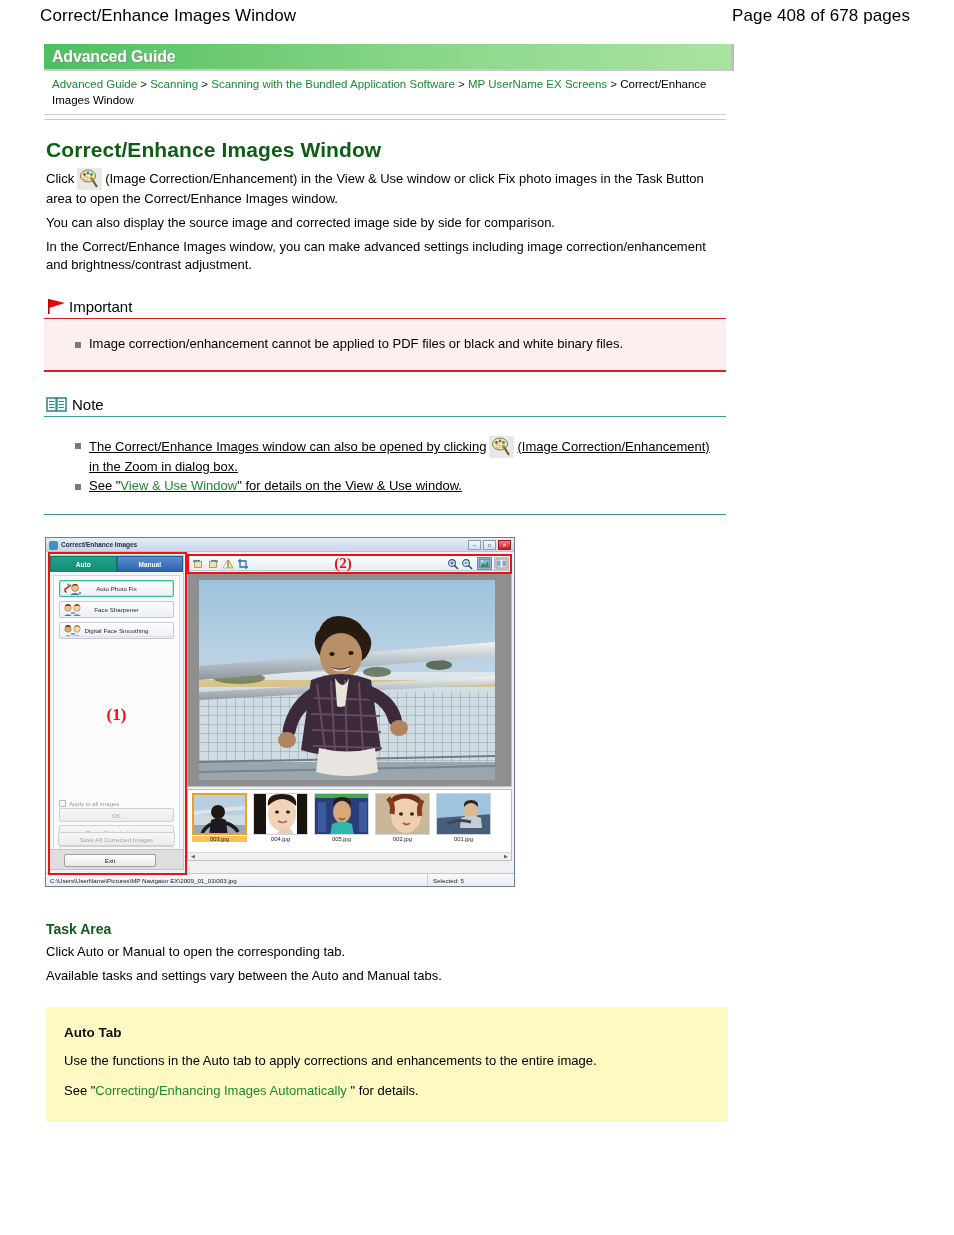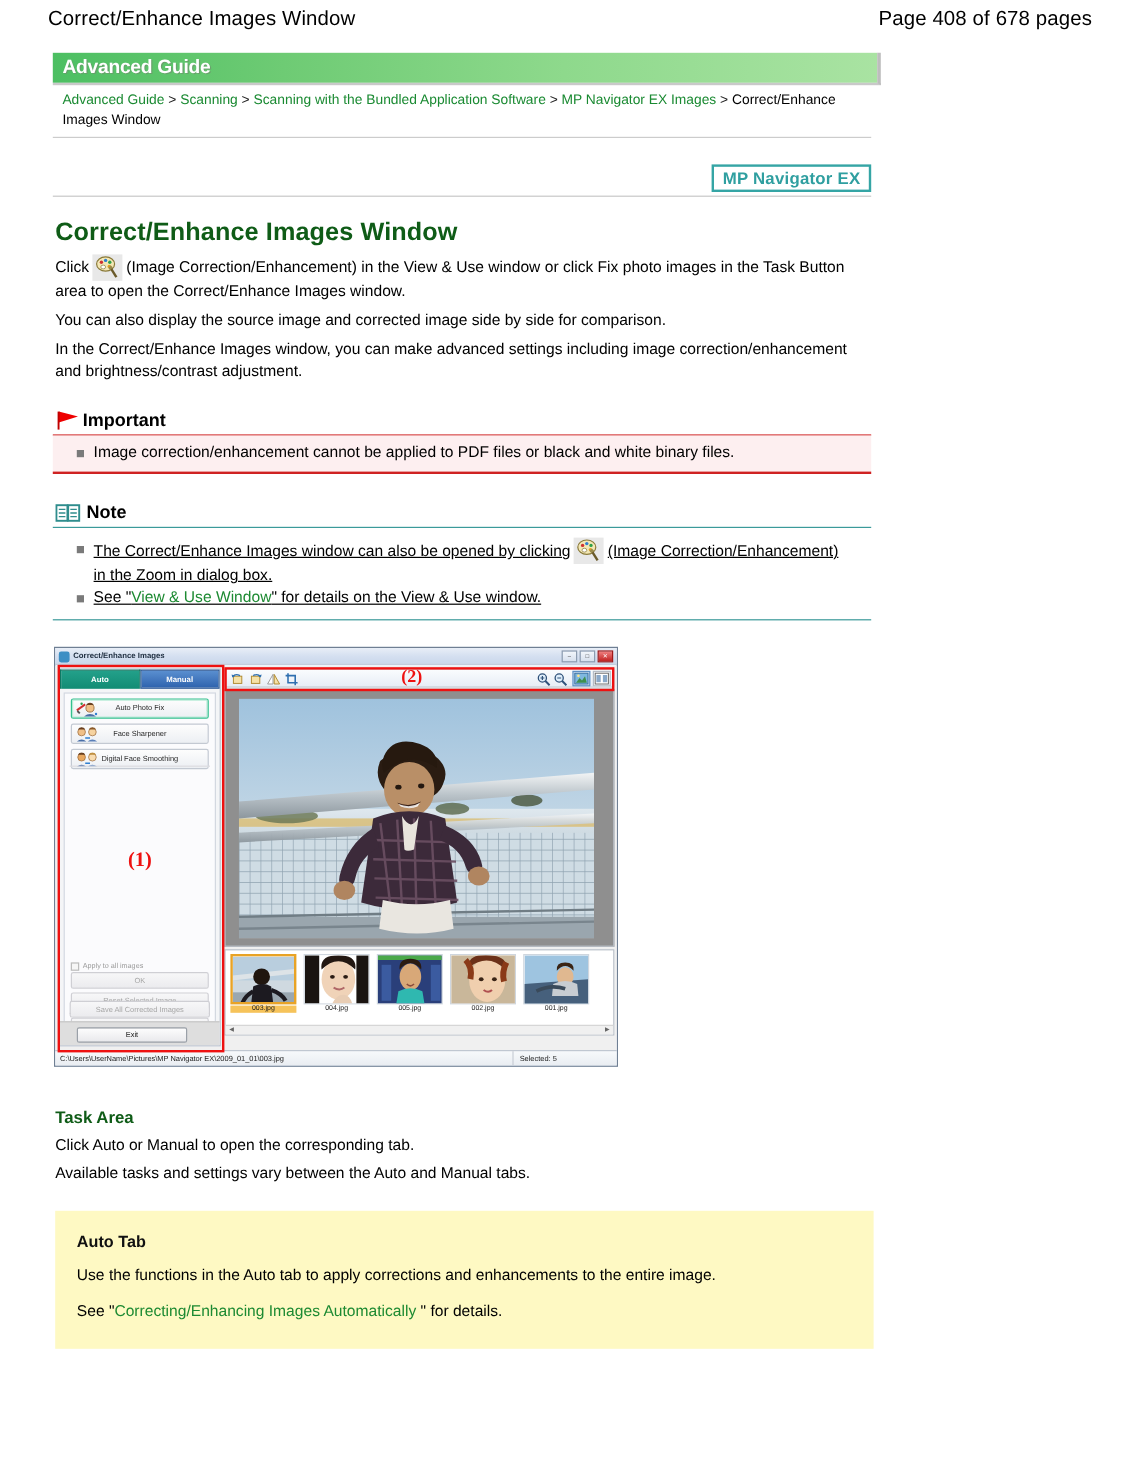--- a/index.html
+++ b/index.html
@@ -74,34 +74,34 @@
   .para-first { margin-top: 20px; }
 
   .inline-icon {
     display:inline-block; width: 25px; height: 22px; vertical-align: -7px;
     background: #e8e8e8; position: relative; margin: 0 3px;
   }
   .inline-icon svg { position:absolute; left:2px; top:1px; }
 
   
   .sec-head { display:flex; align-items:center; margin: 24px 0 0 2px; }
-  .sec-head .lbl { font-size: 15px; font-weight: bold; }
+  .sec-head .lbl { font-size: 15px; font-weight: normal; }
   .flag-icon { width: 22px; height: 17px; margin-right: 1px; }
   .book-icon { width: 22px; height: 17px; margin-right: 4px; }
 
   .important-rule { border-bottom: 1px solid #cf2222; width: 682px; margin-top: 3px; }
   .important-box {
     background: #fdeff0; width: 682px;
     border-bottom: 2px solid #cf2222;
     padding: 5px 0 6px 0;
   }
   .note-rule { border-bottom: 1px solid #3b9a9a; width: 682px; margin-top: 3px; }
   .note-list { padding: 8px 0 8px 0; width: 682px; border-bottom: 1px solid #3b9a9a; text-decoration: underline; }
 
-  ul.sq { list-style: none; margin: 0; padding: 0; }
+  ul.sq { list-style: none; margin: 11px; padding: 0; }
   ul.sq li {
     font-size: 13px; line-height: 18px;
     padding-left: 34px; position: relative; margin-bottom: 1px;
     width: 660px;
   }
   ul.sq li:before {
     content: ""; position: absolute; left: 20px; top: 7px;
     width: 6px; height: 6px; background: #7a7a7a;
   }
   .lnk-green { color: #1d8a32; }
@@ -259,28 +259,25 @@
     <span class="ag-text">Advanced Guide</span>
   </div>
 
   <div class="breadcrumb">
     <span class="lnk">Advanced Guide</span>
     <span class="sep">&gt;</span>
     <span class="lnk">Scanning</span>
     <span class="sep">&gt;</span>
     <span class="lnk">Scanning with the Bundled Application Software</span>
     <span class="sep">&gt;</span>
-    <span class="lnk">MP Navigator EX Images</span>
+    <span class="lnk">MP UserName EX Screens</span>
     <span class="sep">&gt;</span>
     <span class="cur">Correct/Enhance Images Window</span>
   </div>
 
-  <div class="badge-row">
-    <span class="mpnav-badge">MP Navigator EX</span>
-  </div>
   <div class="rule"></div>
 
   <h1 class="doc-title">Correct/Enhance Images Window</h1>
 
   <p class="para para-first">
     <span>Click</span><span class="inline-icon">
       <svg width="21" height="20" viewBox="0 0 21 20">
         <ellipse cx="9" cy="7" rx="7.5" ry="6" fill="#f3e7b4" stroke="#8a7a3a" stroke-width="1"></ellipse>
         <circle cx="5.5" cy="5.5" r="1.4" fill="#d03030"></circle>
         <circle cx="9" cy="4" r="1.4" fill="#2f7fd0"></circle>

